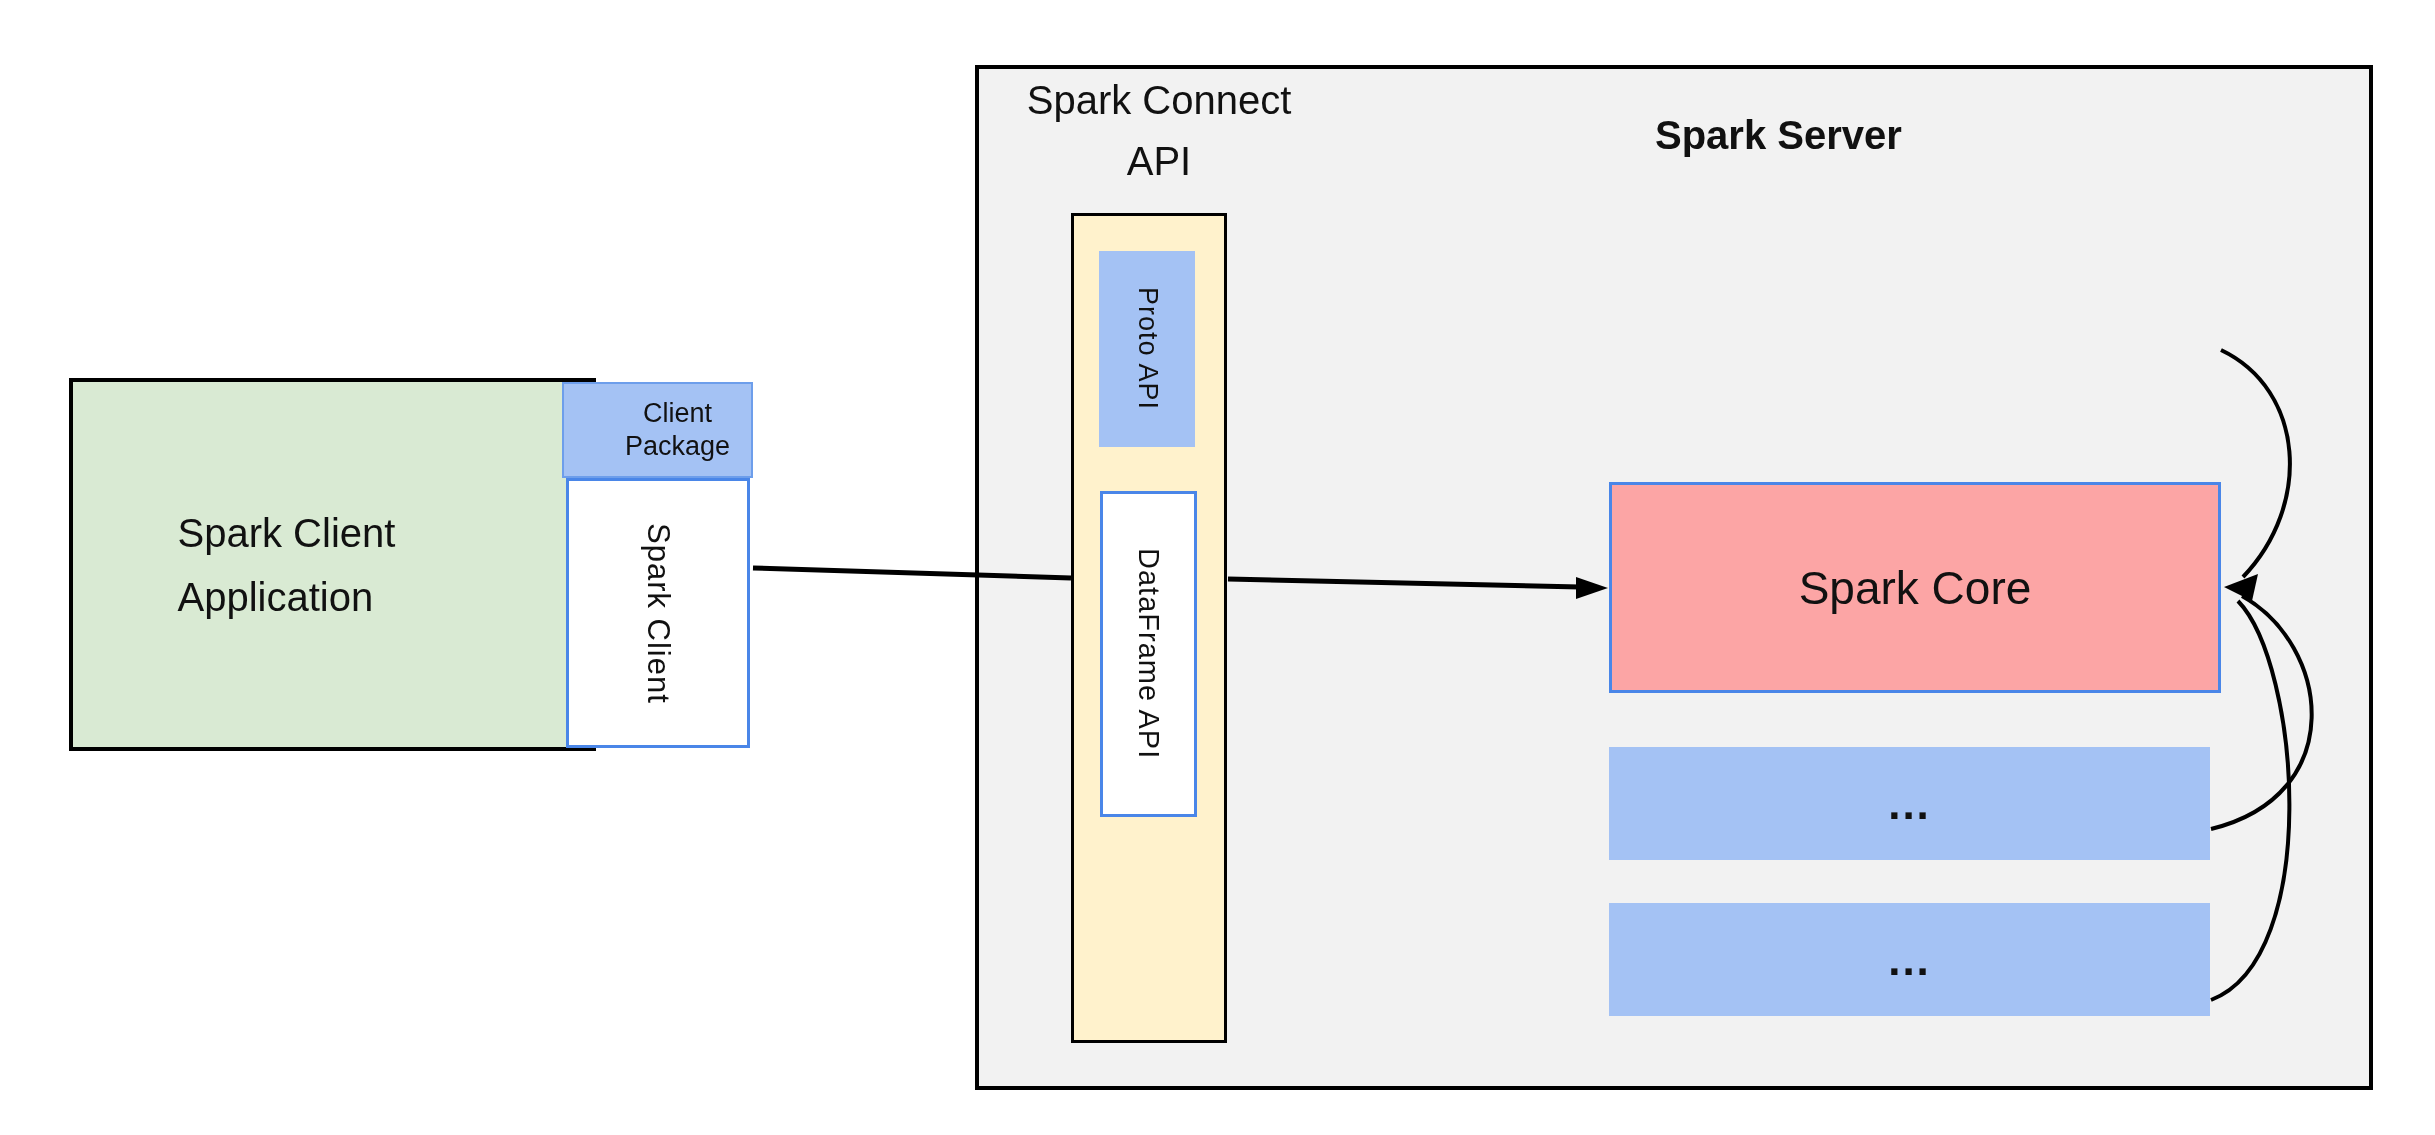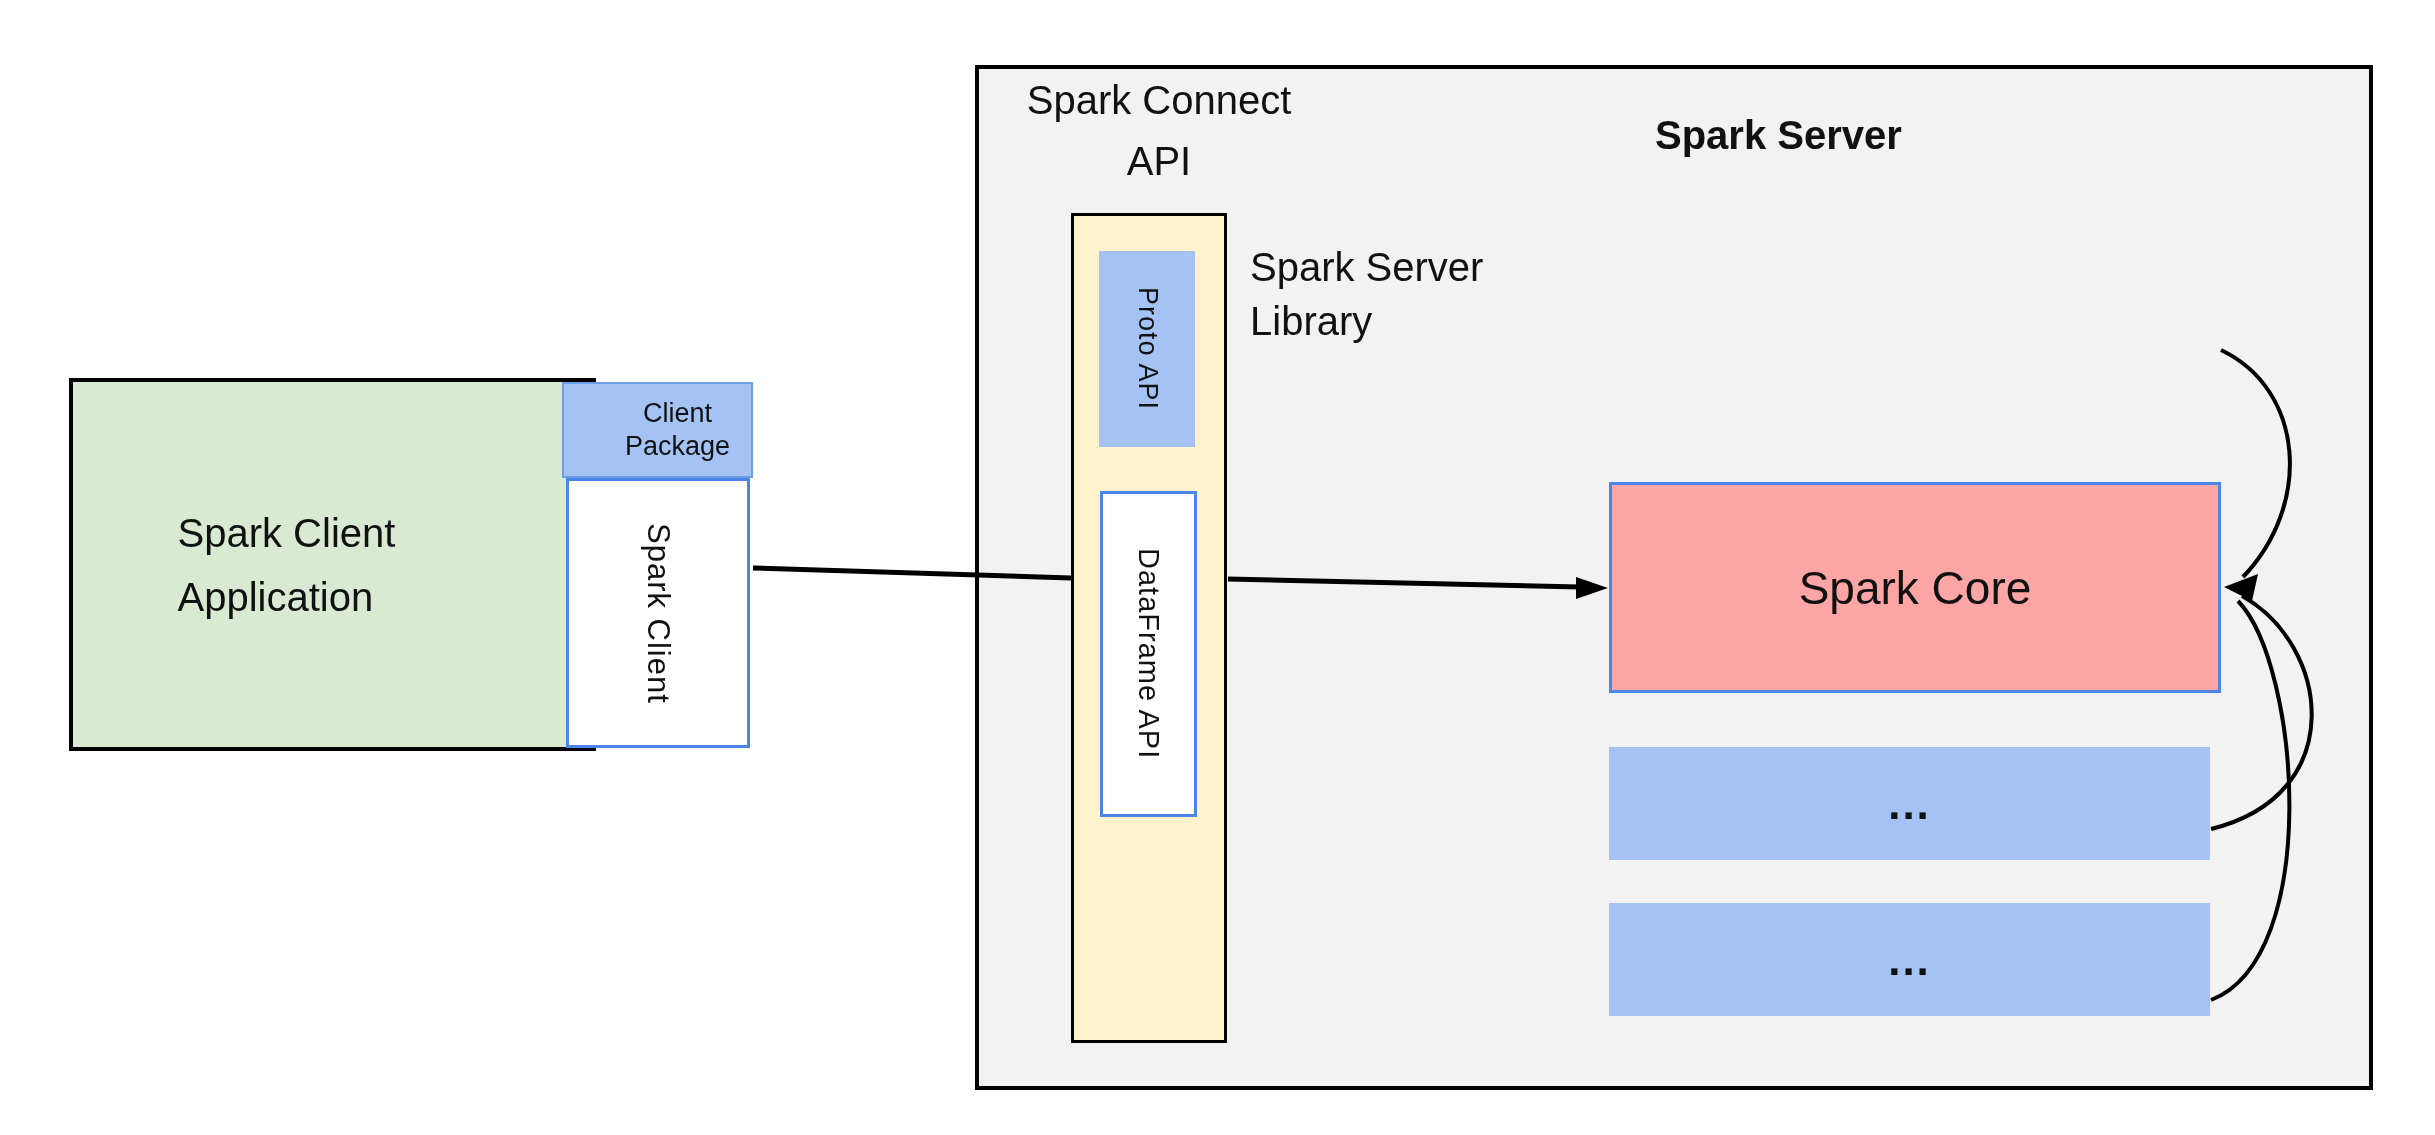--- a/index.html
+++ b/index.html
@@ -100,21 +100,20 @@
   <div class="abs connect-title">Spark Connect API</div>
   <div class="abs server-title">Spark Server</div>
 
   <div class="abs yellow-box"></div>
   <div class="abs proto-box">
     <div class="vtext">Proto API</div>
   </div>
   <div class="abs dataframe-box">
     <div class="vtext">DataFrame API</div>
   </div>
-  <div class="abs server-library-label">Spark Server Library</div>
 
   <div class="abs core-box">
     <span>Spark Core</span>
   </div>
   <div class="abs dots-box dots-box-1">
     <span>...</span>
   </div>
   <div class="abs dots-box dots-box-2">
     <span>...</span>
   </div>

